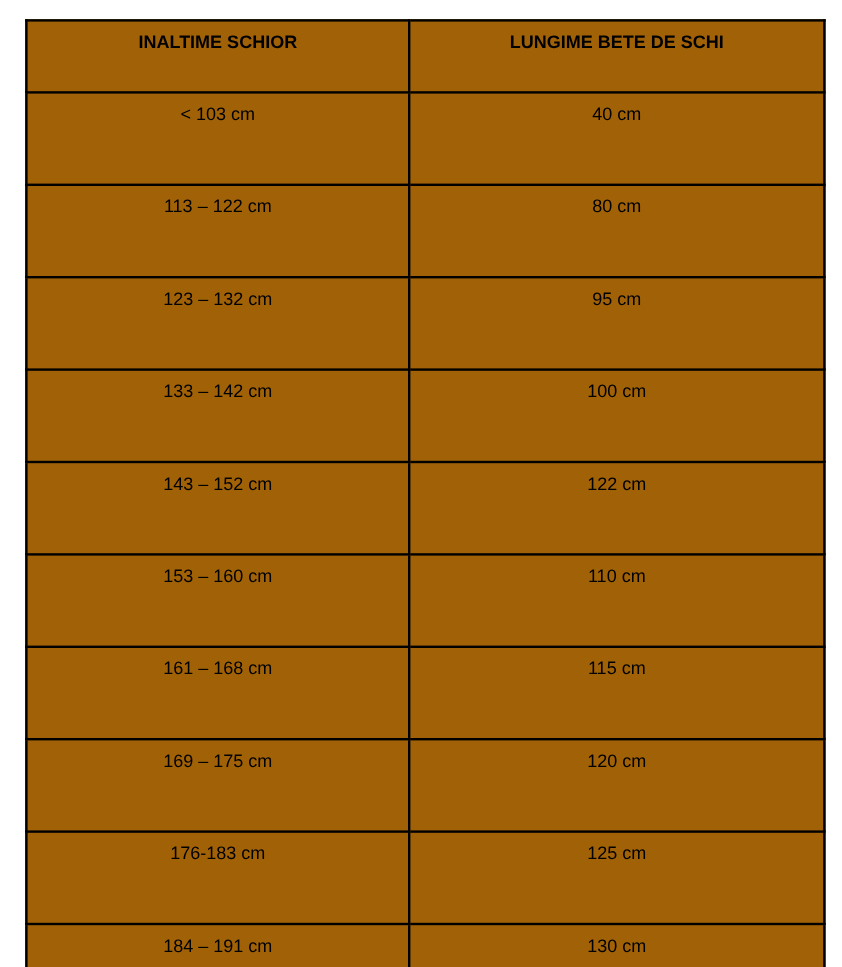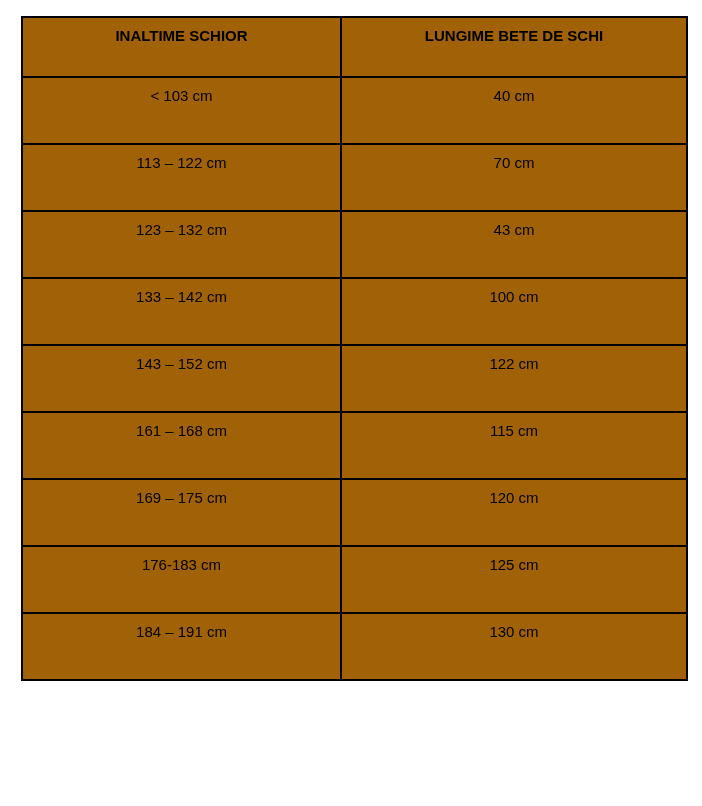--- a/index.html
+++ b/index.html
@@ -35,21 +35,21 @@
     padding: 9px 4px 0 4px;
     font-size: 15px;
     line-height: 1.2;
     box-sizing: border-box;
   }
   .size-table th {
     height: 60px;
     font-weight: bold;
   }
   .size-table td {
-    height: 67px;
+    height: 77px;
     font-weight: normal;
   }
 </style>
 </head>
 <body>
 
 <table class="size-table">
   <colgroup>
     <col class="col-height">
     <col class="col-length">
@@ -60,33 +60,37 @@
       <th>LUNGIME BETE DE SCHI</th>
     </tr>
   </thead>
   <tbody>
     <tr>
       <td>&lt; 103 cm</td>
       <td>40 cm</td>
     </tr>
     <tr>
       <td>113 – 122 cm</td>
-      <td>70 cm</td>
+      <td>80 cm</td>
     </tr>
     <tr>
       <td>123 – 132 cm</td>
-      <td>43 cm</td>
+      <td>95 cm</td>
     </tr>
     <tr>
       <td>133 – 142 cm</td>
       <td>100 cm</td>
     </tr>
     <tr>
       <td>143 – 152 cm</td>
       <td>122 cm</td>
+    </tr>
+    <tr>
+      <td>153 – 160 cm</td>
+      <td>110 cm</td>
     </tr>
     <tr>
       <td>161 – 168 cm</td>
       <td>115 cm</td>
     </tr>
     <tr>
       <td>169 – 175 cm</td>
       <td>120 cm</td>
     </tr>
     <tr>

